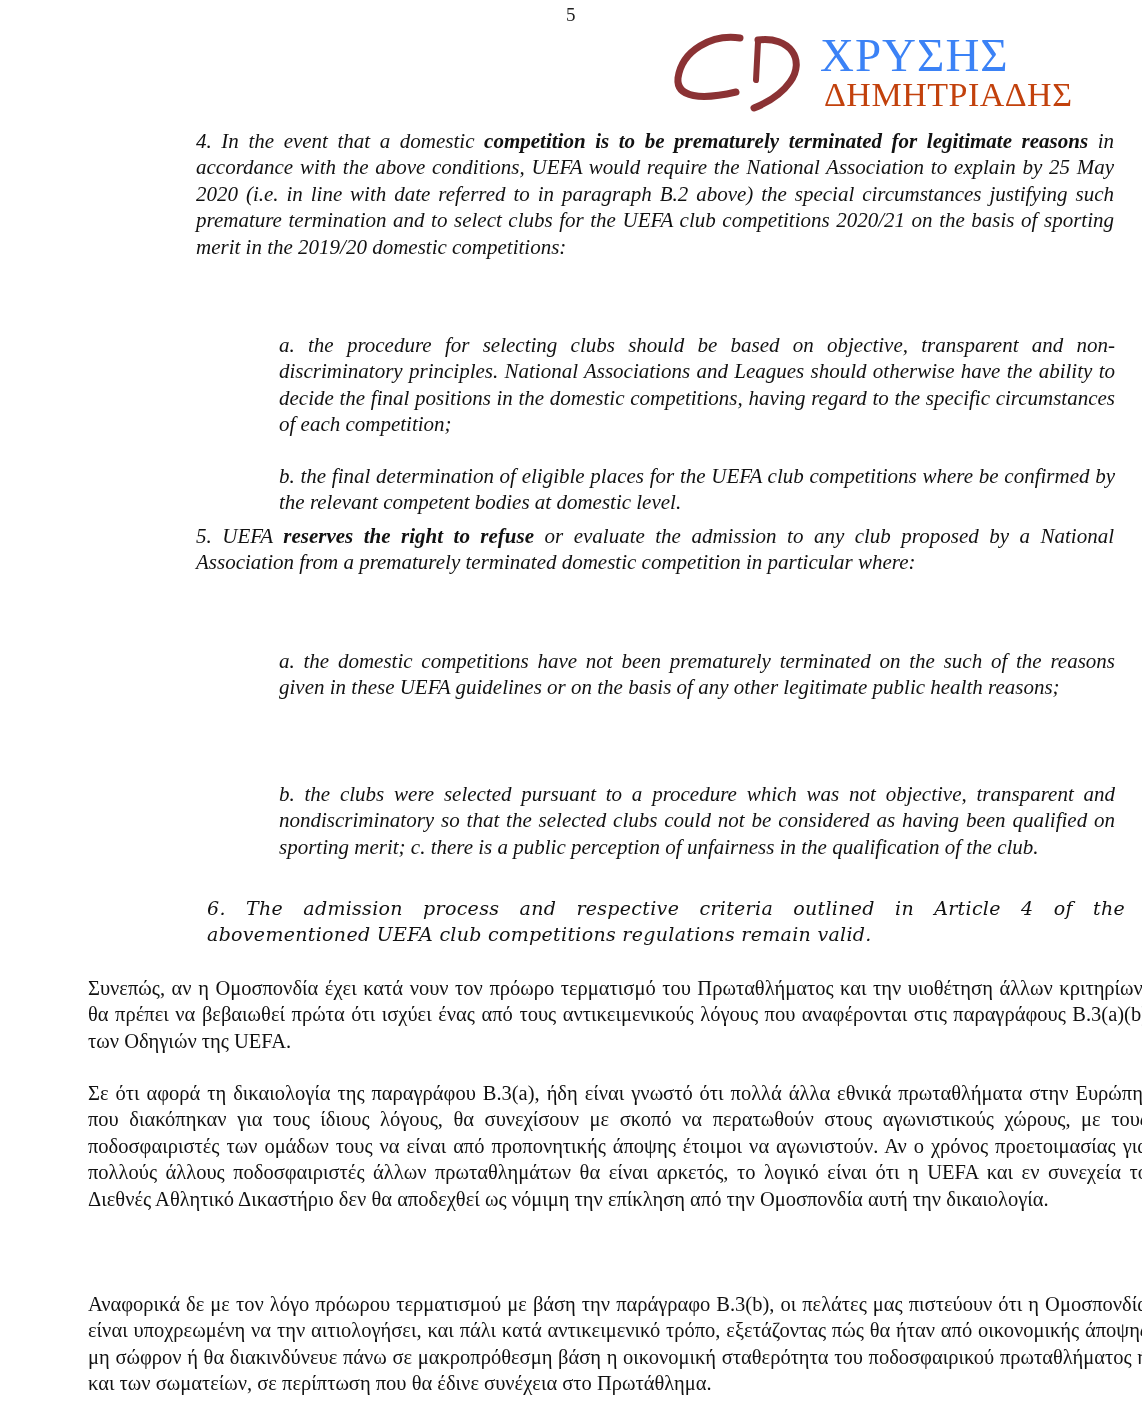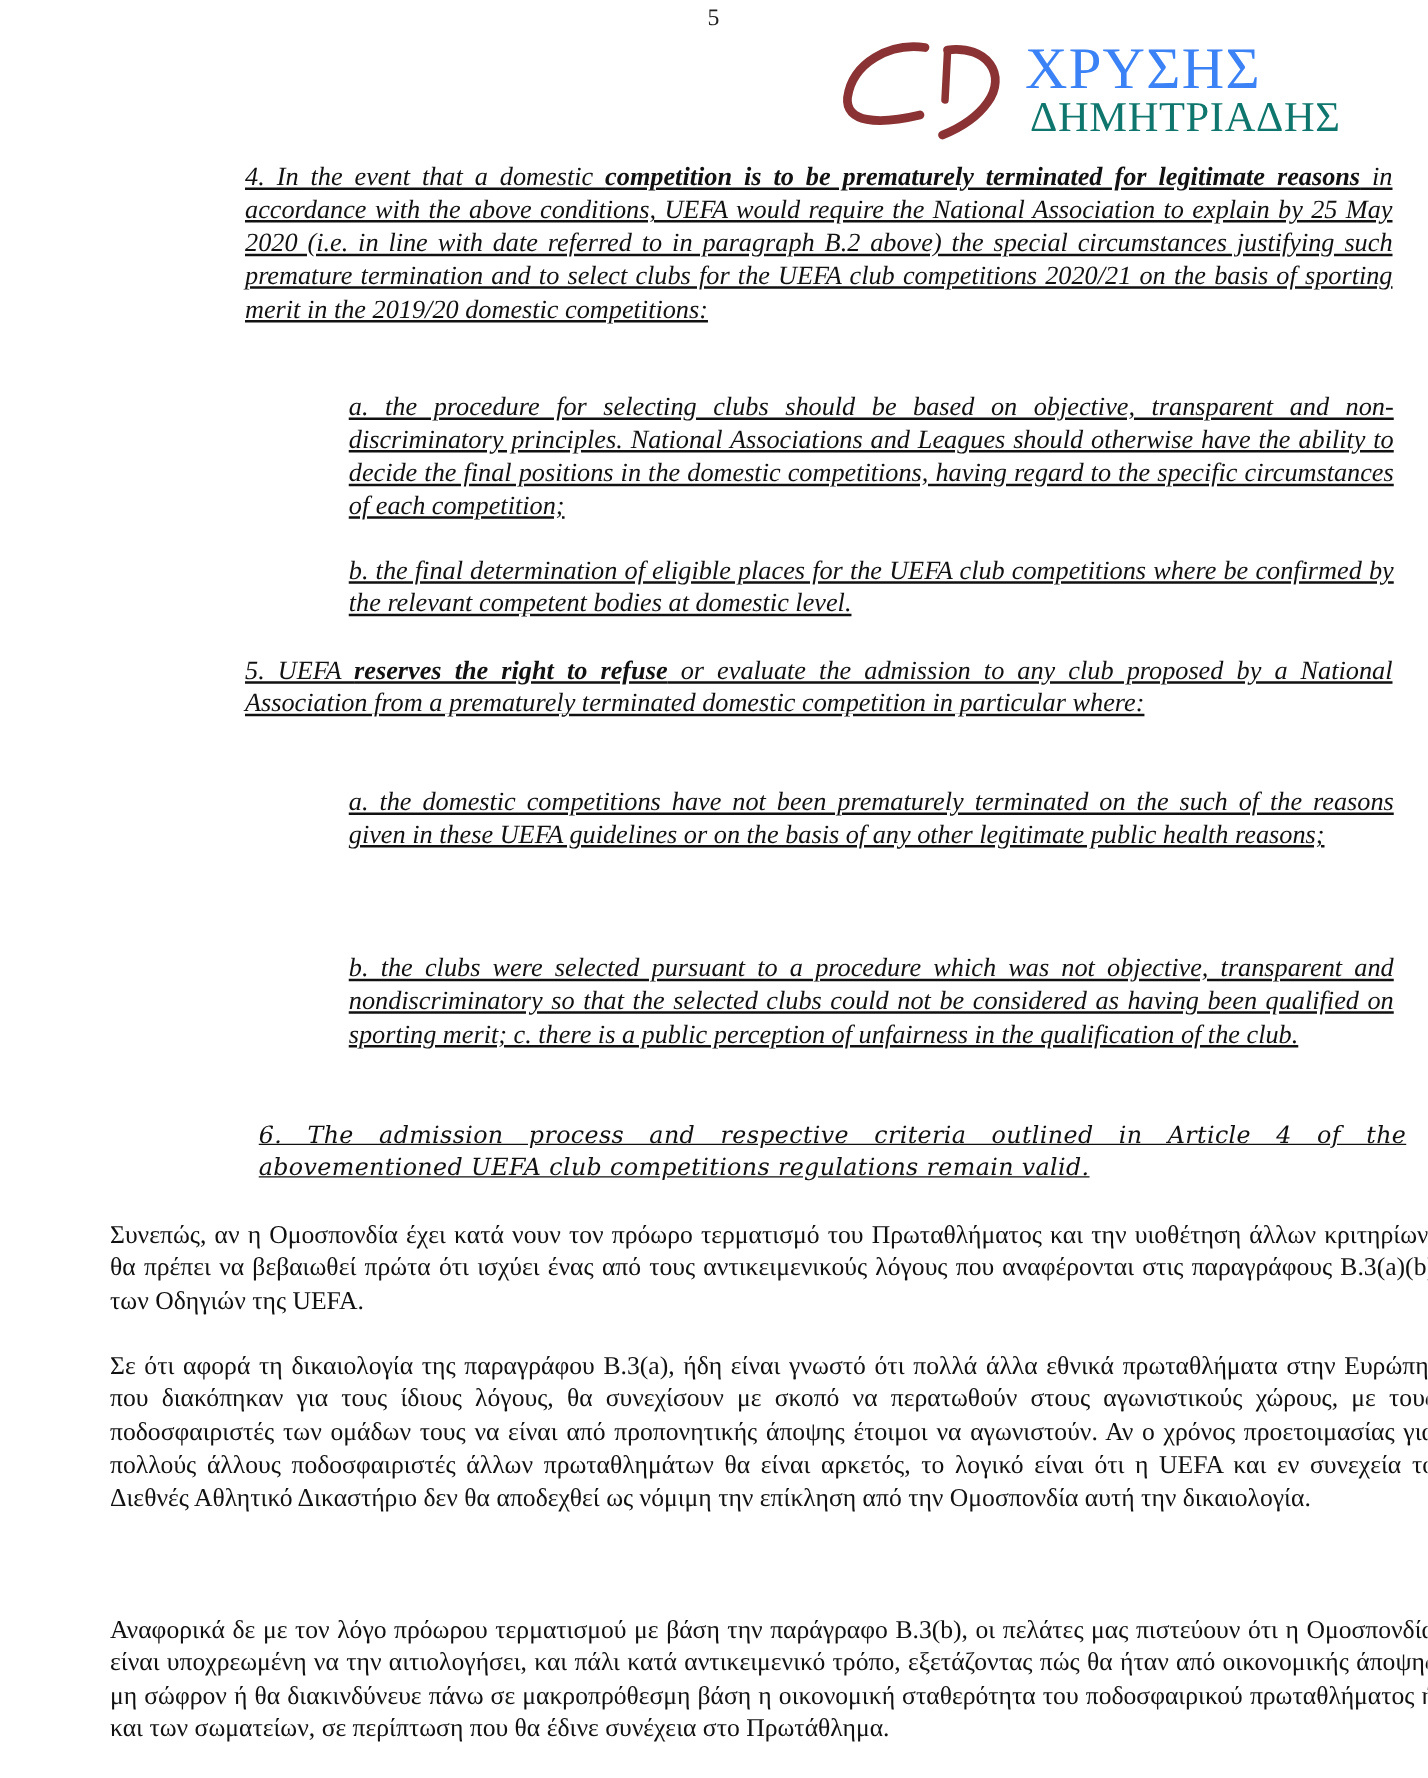--- a/index.html
+++ b/index.html
@@ -15,29 +15,29 @@
     .logo {
       position: absolute; left: 672px; top: 30px; width: 450px; height: 90px;
     }
     .logo svg { position: absolute; left: 0; top: 0; }
     .logo-name {
       position: absolute; left: 148px; top: 0px;
       font-size: 47px; letter-spacing: 1px; color: #3b82f6; line-height: 50px;
     }
     .logo-surname {
       position: absolute; left: 152px; top: 46px;
-      font-size: 34px; letter-spacing: 0.5px; color: #0f766e; line-height: 38px;
+      font-size: 34px; letter-spacing: 0.5px; color: #c2410c; line-height: 38px;
     }
     .quote {
       position: absolute; font-style: italic; font-size: 21px; line-height: 26.4px;
-      text-align: justify; text-align-last: left; text-decoration: underline;
+      text-align: justify; text-align-last: left;
     }
     .quote b { font-weight: bold; }
     .lvl1 { left: 196px; width: 918px; }
-    .lvl2 { left: 279px; width: 836px; }
+    .lvl2 { left: 279px; width: 836px; margin-top: 20px; }
     .p6 { font-family: "DejaVu Serif", serif; font-size: 19px; letter-spacing: 0.3px; }
     .greek {
       position: absolute; left: 52px; width: 1060px;
       font-size: 20.5px; line-height: 26.4px; text-align: justify; text-align-last: left; margin-left: 36px;
     }
   </style>
 </head>
 <body>
 
 <div class="page-number">5</div>

